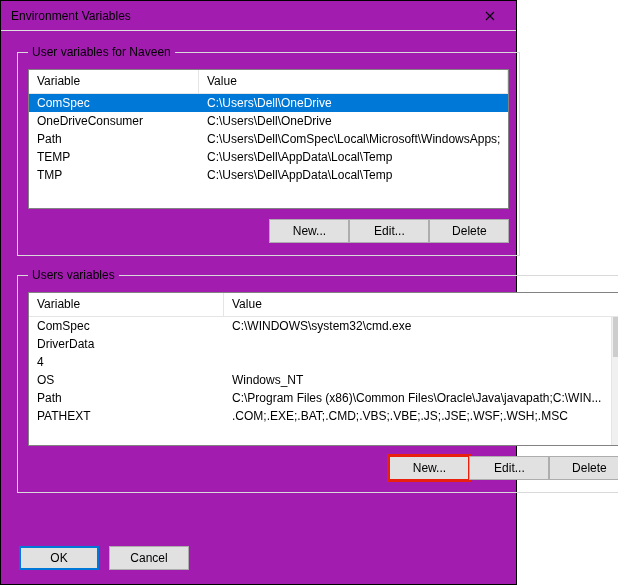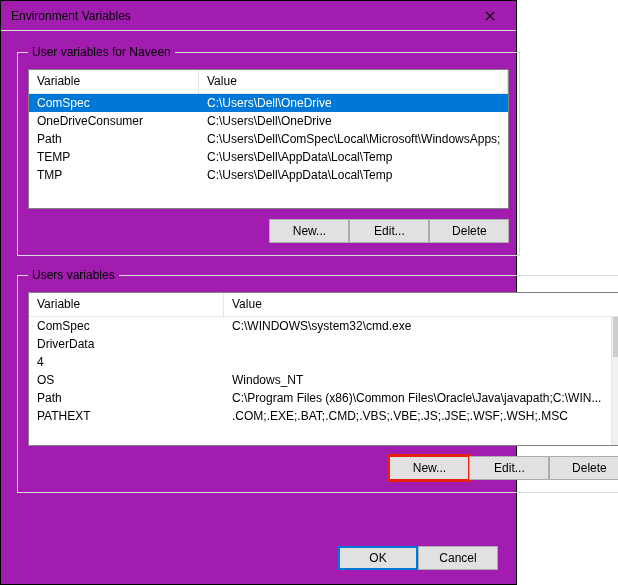--- a/index.html
+++ b/index.html
@@ -125,21 +125,21 @@
   .btn.highlight-red {
     outline: 3px solid #e8200d;
     outline-offset: -1px;
   }
   .btn.default-blue {
     border: 2px solid #0078d7;
     background: #e1e1e1;
   }
   .footer {
     display: flex;
-    justify-content: flex-end;
+    gap: 10px;
     padding: 4px 18px 14px 18px;
   }
   .hdr-scroll {
     width: 17px; flex-shrink:0;
   }
 </style>
 </head>
 <body>
 
 <div class="window">

